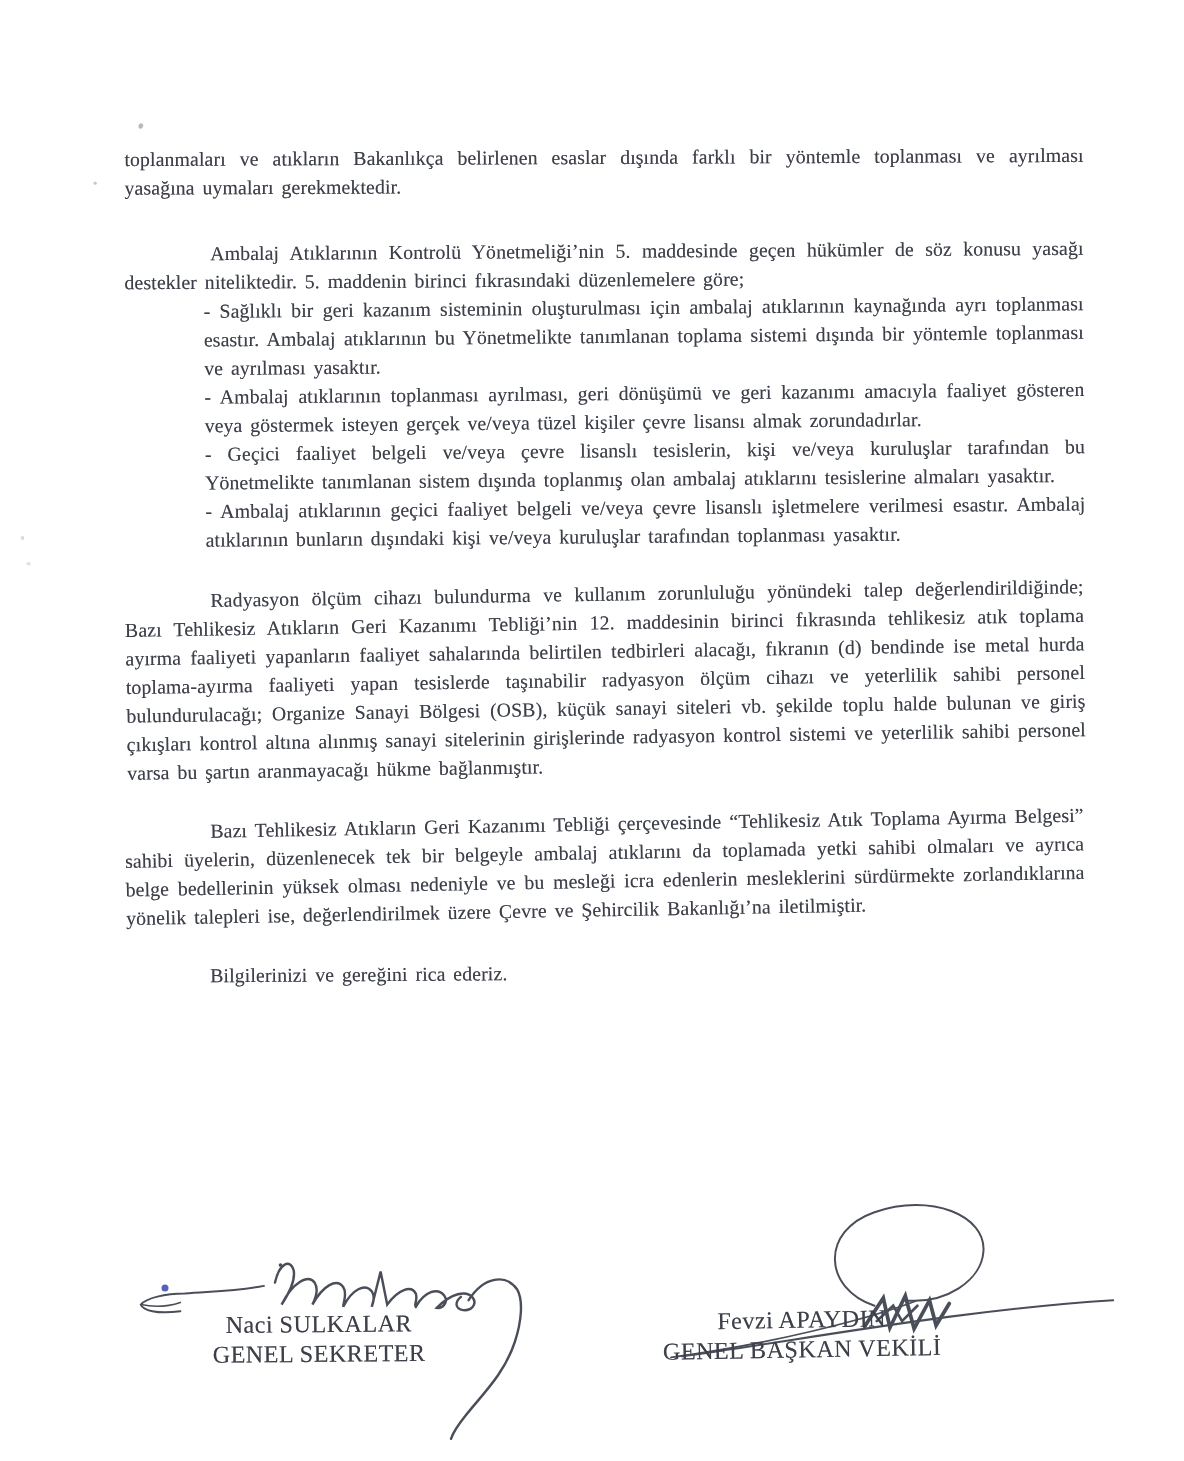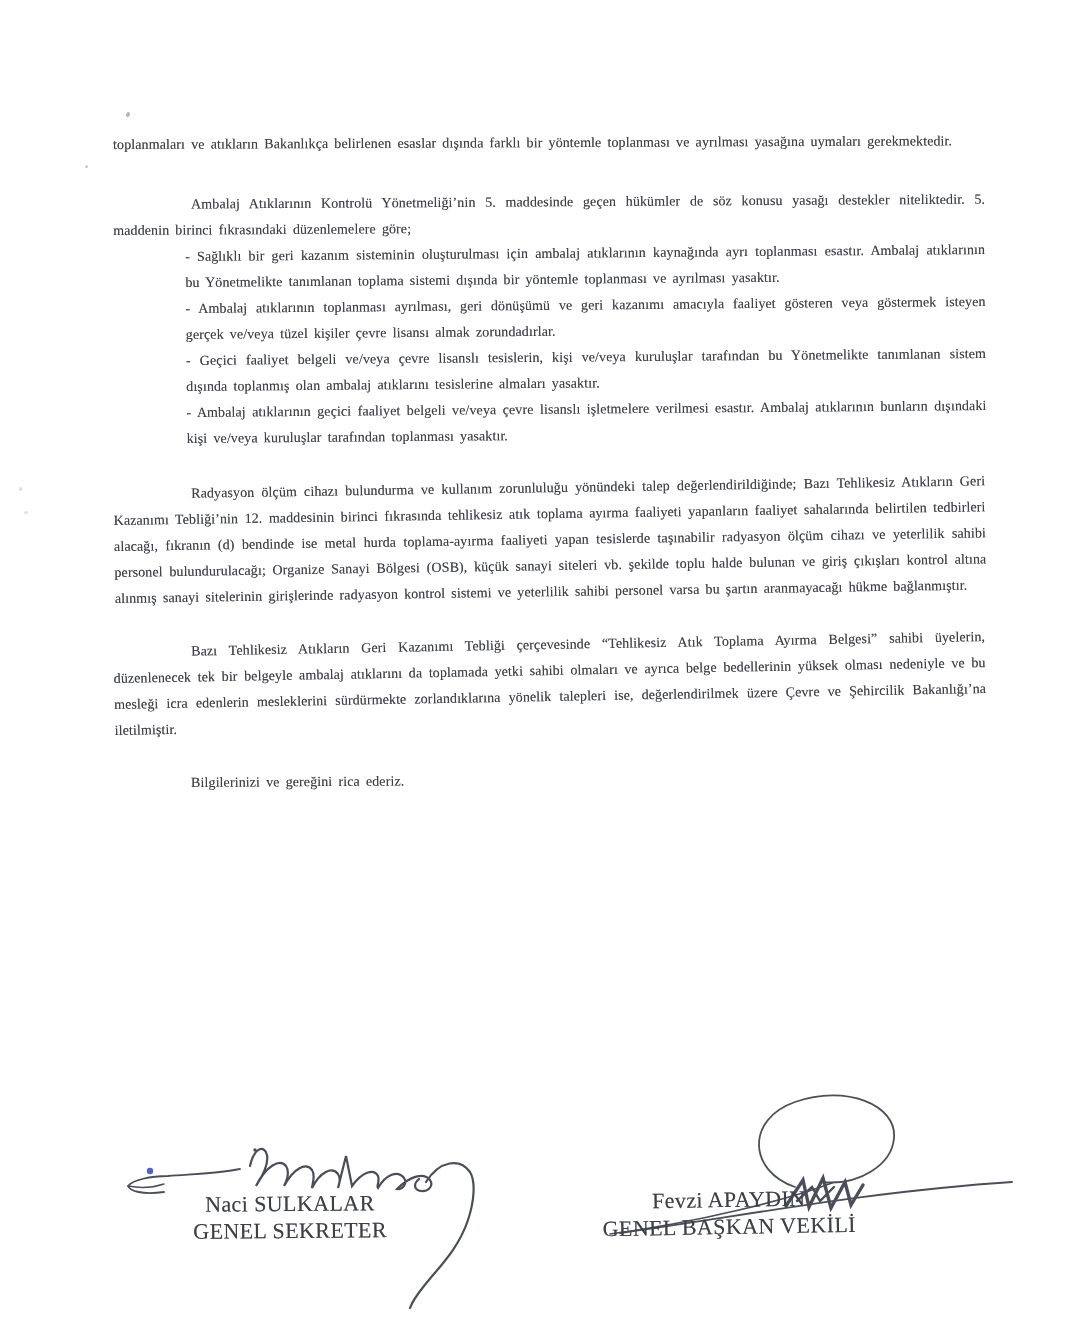--- a/index.html
+++ b/index.html
@@ -8,21 +8,21 @@
     width:1076px;height:1328px;
     background:#ffffff;
     overflow:hidden;
     font-family:"Liberation Serif","DejaVu Serif",serif;
     color:#3d4049;
   }
   .content{
     position:absolute;
     left:113px;top:132px;
     width:872px;
-    font-size:14px;
+    font-size:18px;
     line-height:26px;
     text-align:justify;
     word-spacing:2.5px;
     letter-spacing:0.1px;
     text-shadow:0 0 0.6px rgba(62,65,78,.55);
   }
   .para{margin:0;transform-origin:left top;}
   .p1{transform:rotate(-0.25deg);}
   .p2{margin-top:34px;text-indent:78px;transform:rotate(-0.35deg);}
   .bullets{margin-left:72px;transform:rotate(-0.5deg);transform-origin:left top;}

